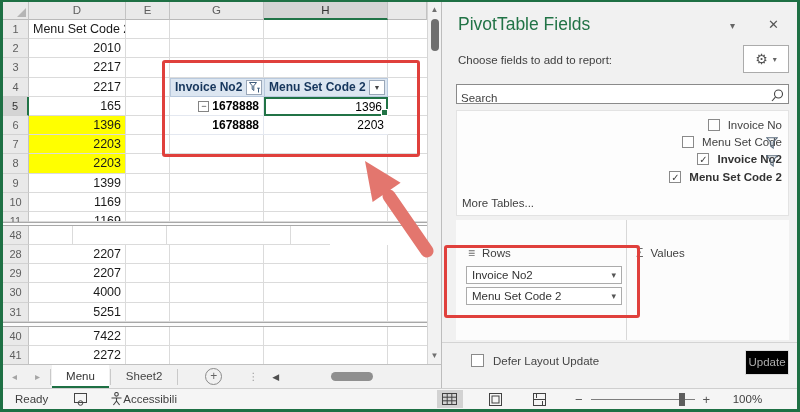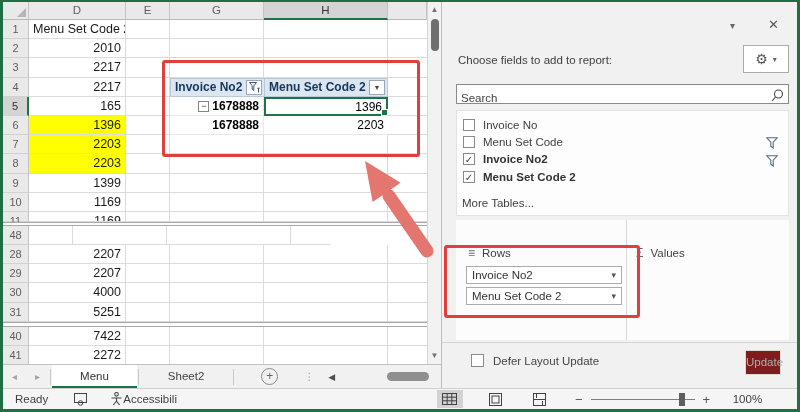--- a/index.html
+++ b/index.html
@@ -59,21 +59,21 @@
 
   
   .ann{position:absolute;z-index:40;pointer-events:none;}
   .red-rect{border:3px solid #E0403C;border-radius:3px;}
 
   
   .sheetbar{position:absolute;left:0;top:362px;width:438px;height:24px;background:#F1F1F1;
       border-top:1px solid #C1C1C1;display:flex;align-items:center;font-size:11.5px;color:#444;}
   .nav{color:#A5A5A5;font-size:10px;padding:0 9px;}
   .tabdiv{width:1px;height:16px;background:#C9C9C9;margin:0 1px;}
-  .tab{padding:0 28px;height:23px;line-height:23px;}
+  .tab{padding:0 14px;height:23px;line-height:23px;}
   .tab.active{background:#FFFFFF;border-bottom:2px solid #1E7044;color:#333;}
   .addsheet{width:17px;height:17px;border:1px solid #8A8A8A;border-radius:50%;color:#666;
       font-size:12px;line-height:15px;text-align:center;margin-left:26px;}
   .dots{color:#9A9A9A;margin-left:26px;font-size:10px;}
   .hleft{color:#4F4F4F;font-size:9px;margin-left:14px;}
   .hthumb{width:42px;height:9px;background:#8F8F8F;border-radius:5px;margin-left:52px;}
 
   
   .statusbar{position:absolute;left:0;top:386px;width:794px;height:21px;background:#F5F5F5;
       border-top:1px solid #CFCFCF;display:flex;align-items:center;font-size:11.5px;color:#3F3F3F;}
@@ -99,39 +99,39 @@
   .gearbtn{position:absolute;left:301px;top:43px;width:46px;height:28px;background:#fff;border:1px solid #ABABAB;
       display:flex;align-items:center;justify-content:center;gap:5px;color:#555;}
   .gearbtn .g{font-size:14px;} .gearbtn .dd{font-size:8px;color:#666;}
   .searchbox{position:absolute;left:14px;top:82px;width:333px;height:20px;background:#fff;border:1px solid #8A8A8A;}
   .searchbox input{position:absolute;left:0;top:0;width:308px;height:26px;border:none;outline:none;
       font-size:11.5px;color:#3F3F3F;padding:0 4px;background:transparent;}
   .searchbox input::placeholder{color:#3F3F3F;opacity:1;}
   .mag{position:absolute;right:4px;top:3px;}
   .fieldlist{position:absolute;left:14px;top:108px;width:333px;height:106px;background:#FDFDFD;border:1px solid #E3E3E3;
       padding:5px 6px 0 6px;}
-  .field-item{display:flex;align-items:center;height:17.3px;position:relative;}
+  .field-item{display:flex;align-items:center;height:17.3px;position:relative;justify-content:flex-end;}
   .cb{width:12px;height:12px;border:1px solid #8A8A8A;background:#fff;flex:none;margin-right:8px;
       font-size:10px;line-height:11px;text-align:center;color:#3F3F3F;}
   .f-label{font-size:11.5px;color:#3F3F3F;}
   .f-label.bold{font-weight:bold;color:#333;}
   .f-funnel{position:absolute;right:4px;top:2px;}
   .more-tables{position:absolute;left:20px;top:195px;font-size:11.5px;color:#3F3F3F;}
   .areas{position:absolute;left:14px;top:218px;width:333px;height:120px;background:#FCFCFC;}
   .area-div{position:absolute;left:170px;top:0;width:1px;height:120px;background:#D8D8D8;}
   .area-h{position:absolute;font-size:11.5px;color:#3F3F3F;display:flex;align-items:center;gap:7px;}
   .area-h .ic{color:#6A6A6A;font-size:12px;}
   #rows-area-pills{position:absolute;left:10px;top:46px;width:156px;}
   .pill{height:18px;background:#fff;border:1px solid #ABABAB;margin-bottom:3px;display:flex;align-items:center;
       font-size:11.5px;color:#333;padding:0 5px;}
   .pill .pill-arrow{margin-left:auto;font-size:9px;color:#555;}
   .pane-footdiv{position:absolute;left:0;top:340px;width:356px;height:1px;background:#D4D4D4;}
   .defer-cb{position:absolute;left:29px;top:352px;width:13px;height:13px;border:1px solid #8A8A8A;background:#fff;}
   .defer-label{position:absolute;left:51px;top:353px;font-size:11.5px;color:#444;}
-  .update-btn{position:absolute;left:303px;top:348px;width:36px;height:25px;background:#7f1d1d;border:1px solid #DBDBDB;
+  .update-btn{position:absolute;left:303px;top:348px;width:44px;height:25px;background:#000000;border:1px solid #DBDBDB;
       font-size:11.5px;color:#ADADAD;text-align:center;line-height:23px;}
 </style>
 </head>
 <body>
 
 <div class="shot">
  <div class="inner">
 
   <div class="grid">
     <div class="col-headers">
@@ -383,20 +383,21 @@
     <span class="zoomminus">−</span>
     <span class="ztrack">
       <span class="line"></span>
       <span class="zthumb"></span>
     </span>
     <span class="zoomplus">+</span>
     <span class="zoompct">100%</span>
   </div>
 
   <div class="pane">
+    <div class="pane-title">PivotTable Fields</div>
     <div class="pane-dd">▾</div>
     <div class="pane-close">✕</div>
     <div class="pane-sub">Choose fields to add to report:</div>
     <div class="gearbtn">
       <span class="g">⚙</span>
       <span class="dd">▾</span>
     </div>
 
     <div class="searchbox">
       <input type="text" placeholder="Search" style="">

